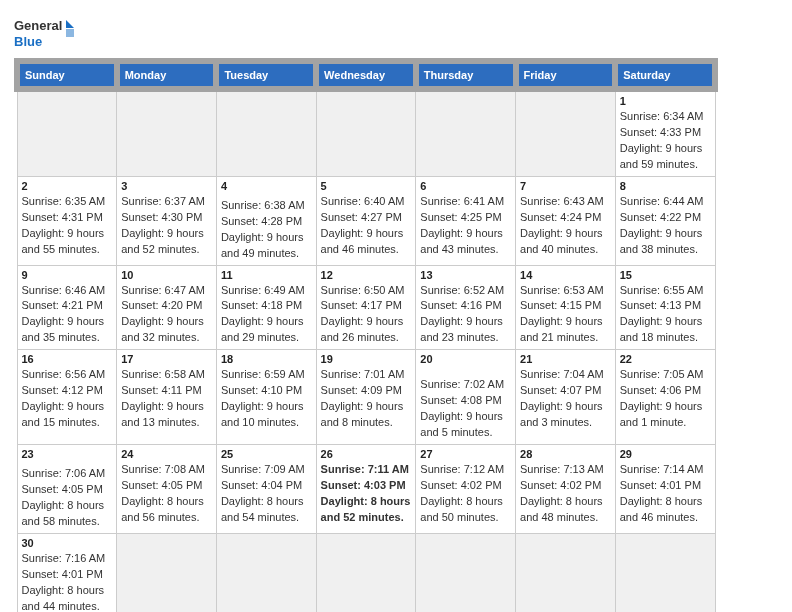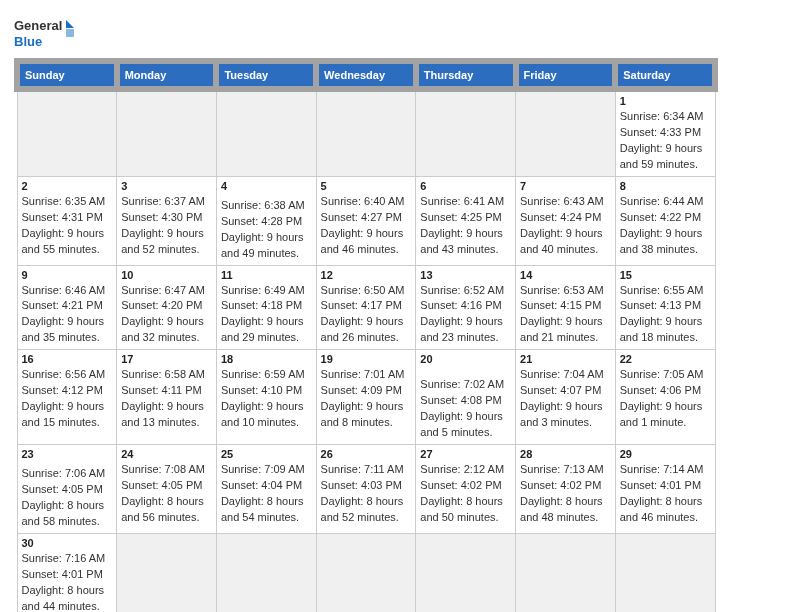--- a/index.html
+++ b/index.html
@@ -301,28 +301,28 @@
           </td>
           <td>
             <span class="day-number">25</span>
             <div class="day-info" style="white-space: pre-line;">Sunrise: 7:09 AM
 Sunset: 4:04 PM
 Daylight: 8 hours
 and 54 minutes.</div>
           </td>
           <td>
             <span class="day-number">26</span>
-            <div class="day-info" style="white-space: pre-line;">Sunrise: 7:11 AM
+            <div class="day-info" style="white-space: pre-line; font-weight: bold;">Sunrise: 7:11 AM
 Sunset: 4:03 PM
 Daylight: 8 hours
 and 52 minutes.</div>
           </td>
           <td>
             <span class="day-number">27</span>
-            <div class="day-info" style="white-space: pre-line;">Sunrise: 2:12 AM
+            <div class="day-info" style="white-space: pre-line;">Sunrise: 7:12 AM
 Sunset: 4:02 PM
 Daylight: 8 hours
 and 50 minutes.</div>
           </td>
           <td>
             <span class="day-number">28</span>
             <div class="day-info" style="white-space: pre-line;">Sunrise: 7:13 AM
 Sunset: 4:02 PM
 Daylight: 8 hours
 and 48 minutes.</div>

